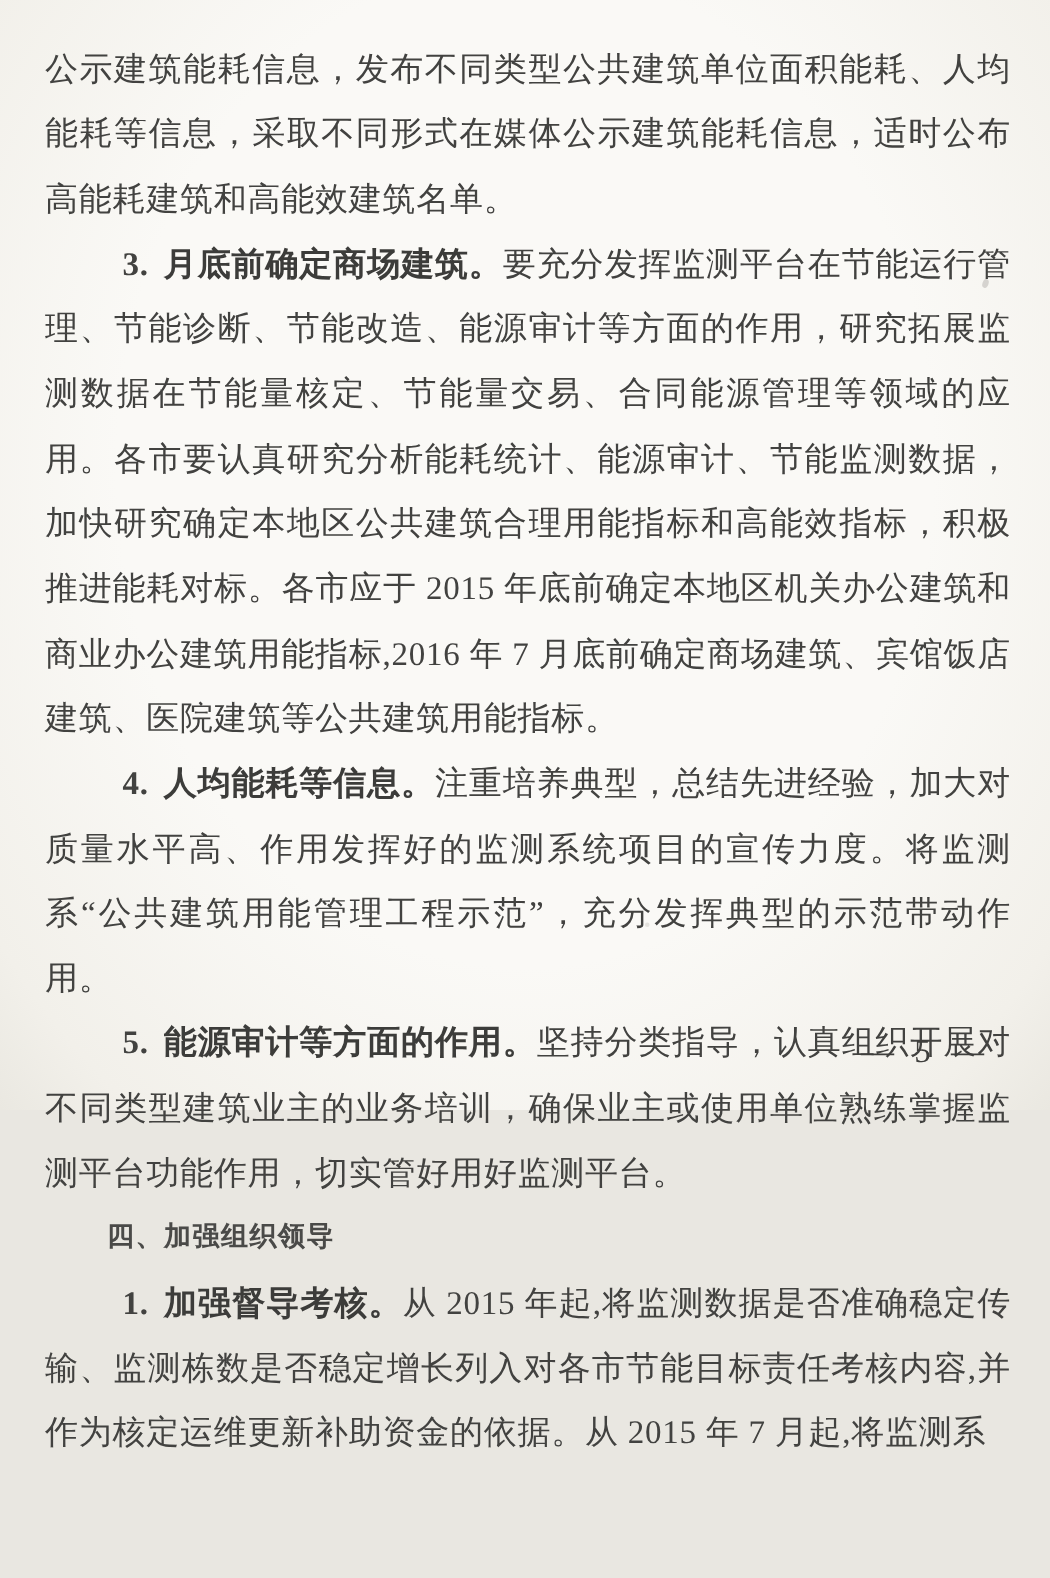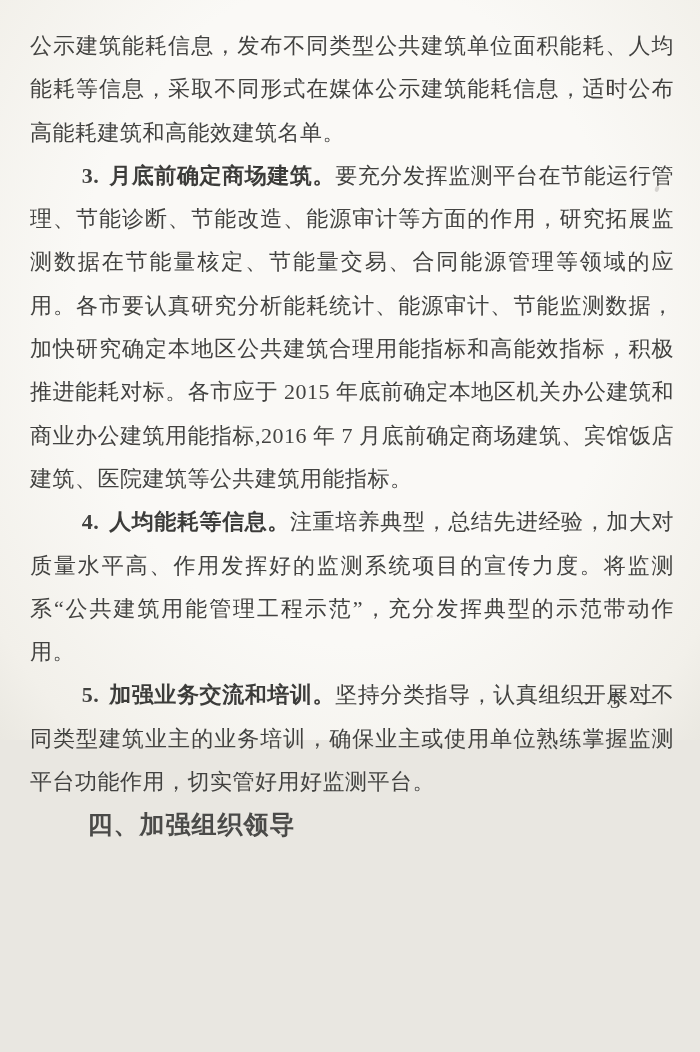--- a/index.html
+++ b/index.html
@@ -39,21 +39,21 @@
   .item-num {
     font-weight: 600;
     margin-right: 0.45em;
   }
   .item-title {
     font-weight: 600;
     color: #3c3c3a;
   }
   .section-heading {
     margin: 0;
-    font-size: 25px;
+    font-size: 18px;
     line-height: 43.3px;
     text-indent: 2.3em;
     font-family: "Liberation Sans", "DejaVu Sans", sans-serif;
     font-weight: 700;
     color: #4a4a48;
     letter-spacing: 1px;
   }
   .page-footer {
     position: absolute;
     right: 40px;
@@ -80,24 +80,25 @@
 <div class="scan-page">
 
   <div class="doc-text">
 
     <p class="para">公示建筑能耗信息，发布不同类型公共建筑单位面积能耗、人均能耗等信息，采取不同形式在媒体公示建筑能耗信息，适时公布高能耗建筑和高能效建筑名单。</p>
 
     <p class="para indent"><span class="item-num">3.</span><span class="item-title">月底前确定商场建筑。</span><span class="item-body">要充分发挥监测平台在节能运行管理、节能诊断、节能改造、能源审计等方面的作用，研究拓展监测数据在节能量核定、节能量交易、合同能源管理等领域的应用。各市要认真研究分析能耗统计、能源审计、节能监测数据，加快研究确定本地区公共建筑合理用能指标和高能效指标，积极推进能耗对标。各市应于 2015 年底前确定本地区机关办公建筑和商业办公建筑用能指标,2016 年 7 月底前确定商场建筑、宾馆饭店建筑、医院建筑等公共建筑用能指标。</span></p>
 
     <p class="para indent"><span class="item-num">4.</span><span class="item-title">人均能耗等信息。</span><span class="item-body">注重培养典型，总结先进经验，加大对质量水平高、作用发挥好的监测系统项目的宣传力度。将监测系“公共建筑用能管理工程示范”，充分发挥典型的示范带动作用。</span></p>
 
-    <p class="para indent"><span class="item-num">5.</span><span class="item-title">加强业务交流和培训。</span><span class="item-body">坚持分类指导，认真组织开展对不同类型建筑业主的业务培训，确保业主或使用单位熟练掌握监测平台功能作用，切实管好用好监测平台。</span></p>
+    <p class="para indent"><span class="item-num">5.</span><span class="item-title">能源审计等方面的作用。</span><span class="item-body">坚持分类指导，认真组织开展对不同类型建筑业主的业务培训，确保业主或使用单位熟练掌握监测平台功能作用，切实管好用好监测平台。</span></p>
 
     <h2 class="section-heading">四、加强组织领导</h2>
 
+    <p class="para indent"><span class="item-num">1.</span><span class="item-title">加强督导考核。</span><span class="item-body">从 2015 年起,将监测数据是否准确稳定传输、监测栋数是否稳定增长列入对各市节能目标责任考核内容,并作为核定运维更新补助资金的依据。从 2015 年 7 月起,将监测系</span></p>
 
   </div>
 
   <div class="page-footer">— 5 —</div>
 
   <span class="speck s1"></span>
   <span class="speck s2"></span>
   <span class="speck s3"></span>
 
 </div>

